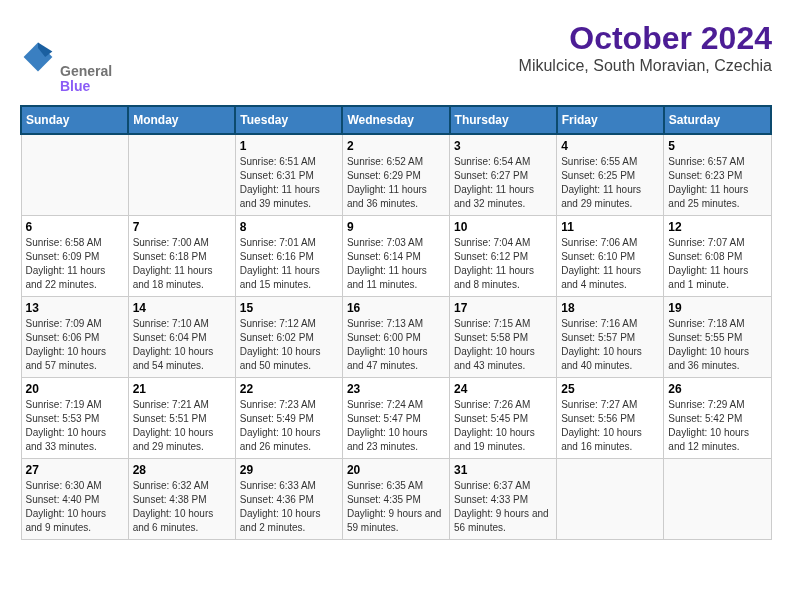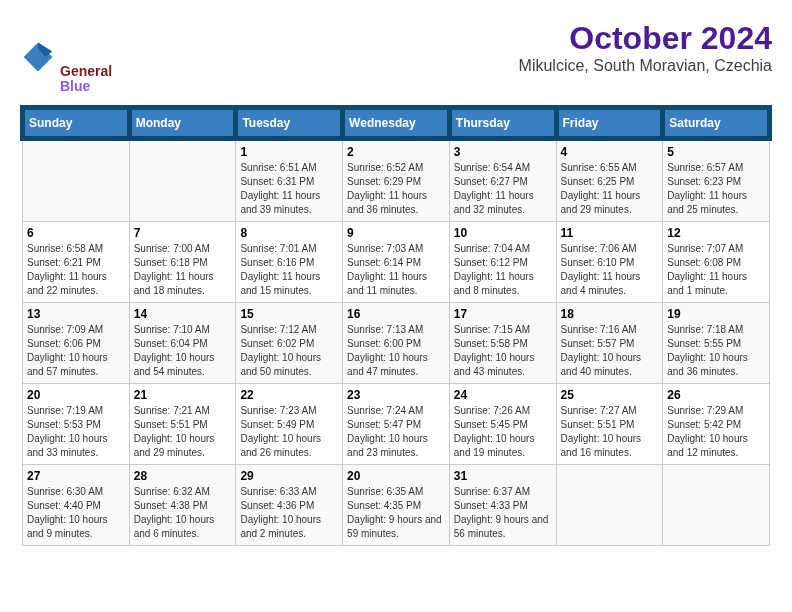--- a/index.html
+++ b/index.html
@@ -21,21 +21,21 @@
       align-items: center;
       gap: 4px;
     }
     .logo-text {
       display: flex;
       flex-direction: column;
       font-size: 14px;
       font-weight: bold;
       line-height: 1.1;
     }
-    .logo-text .general { color: #7f1d1d; margin-top: 44px; }
+    .logo-text .general { color: #737373; margin-top: 44px; }
     .logo-text .blue { color: #8b5cf6; }
     .logo-icon {
       width: 36px;
       height: 36px;
     }
     .title-section {
       text-align: right;
     }
     .month-title {
       font-size: 32px;
@@ -51,21 +51,21 @@
       border-collapse: collapse;
       font-size: 11px;
     }
     thead tr th {
       background-color: #3a7fc1;
       color: white;
       padding: 6px 4px;
       text-align: left;
       font-size: 12px;
       font-weight: bold;
-      border: 5px solid #0c4a6e;
+      border: 2px solid #0c4a6e;
     }
     tbody tr td {
       border: 1px solid #ccc;
       padding: 4px;
       vertical-align: top;
       width: calc(100% / 7);
       min-height: 80px;
       background: #fff;
     }
     tbody tr:nth-child(odd) td {
@@ -149,21 +149,21 @@
           <div class="day-number">5</div>
           <div class="day-info">Sunrise: 6:57 AM
 Sunset: 6:23 PM
 Daylight: 11 hours and 25 minutes.</div>
         </td>
       </tr>
       <tr>
         <td>
           <div class="day-number">6</div>
           <div class="day-info">Sunrise: 6:58 AM
-Sunset: 6:21 PM
+Sunset: 6:09 PM
 Daylight: 11 hours and 22 minutes.</div>
         </td>
         <td>
           <div class="day-number">7</div>
           <div class="day-info">Sunrise: 7:00 AM
 Sunset: 6:18 PM
 Daylight: 11 hours and 18 minutes.</div>
         </td>
         <td>
           <div class="day-number">8</div>
@@ -267,21 +267,21 @@
         </td>
         <td>
           <div class="day-number">24</div>
           <div class="day-info">Sunrise: 7:26 AM
 Sunset: 5:45 PM
 Daylight: 10 hours and 19 minutes.</div>
         </td>
         <td>
           <div class="day-number">25</div>
           <div class="day-info">Sunrise: 7:27 AM
-Sunset: 5:51 PM
+Sunset: 5:56 PM
 Daylight: 10 hours and 16 minutes.</div>
         </td>
         <td>
           <div class="day-number">26</div>
           <div class="day-info">Sunrise: 7:29 AM
 Sunset: 5:42 PM
 Daylight: 10 hours and 12 minutes.</div>
         </td>
       </tr>
       <tr>

